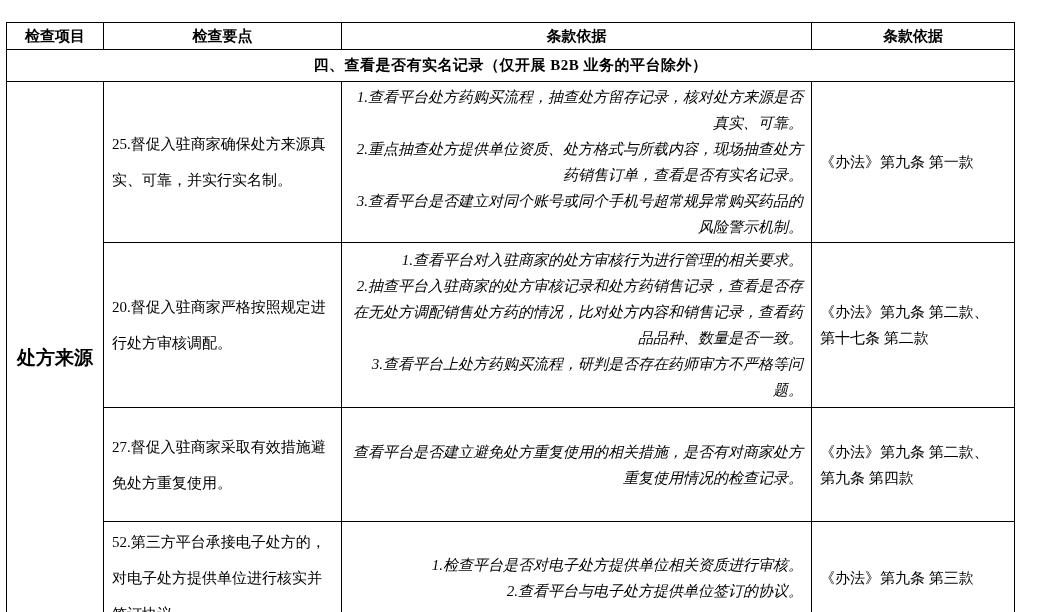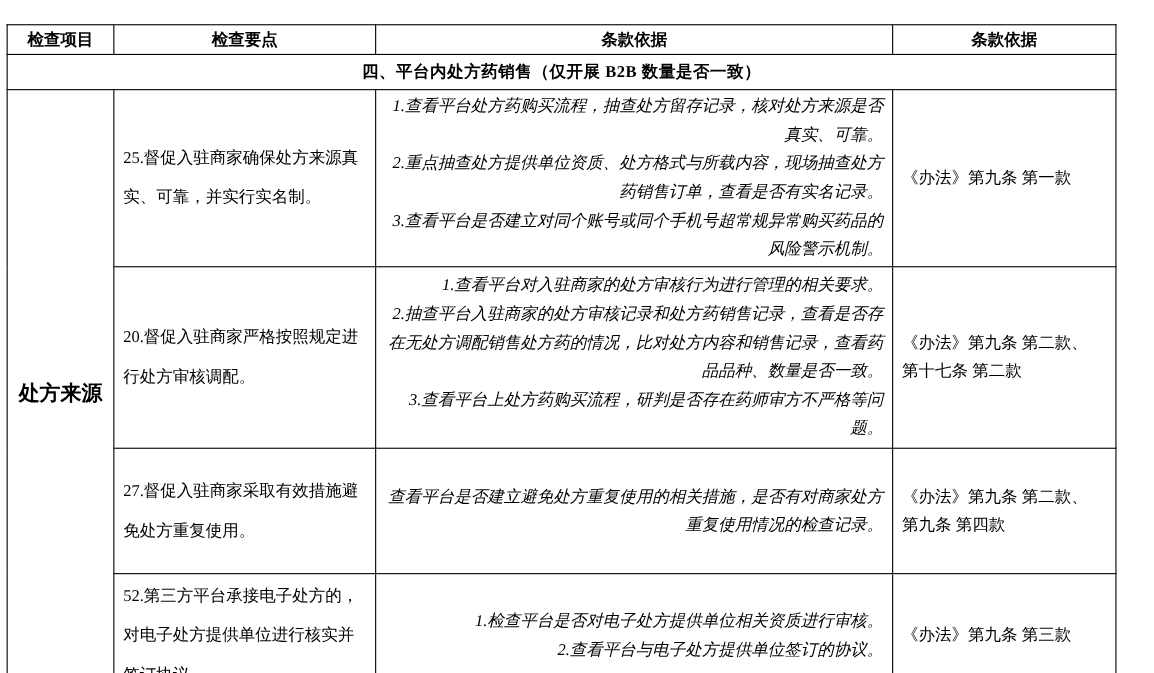--- a/index.html
+++ b/index.html
@@ -92,21 +92,21 @@
         <col class="c4">
     </colgroup>
     <tbody>
       <tr class="header-row">
         <th class="col-header">检查项目</th>
         <th class="col-header">检查要点</th>
         <th class="col-header">条款依据</th>
         <th class="col-header">条款依据</th>
       </tr>
       <tr class="section-row">
-        <td class="section-cell" colspan="4">四、平台内处方药销售（仅开展 B2B 数量是否一致）</td>
+        <td class="section-cell" colspan="4">四、查看是否有实名记录（仅开展 B2B 业务的平台除外）</td>
       </tr>
       <tr class="r25">
         <td class="project-cell" rowspan="4">处方来源</td>
         <td class="keypoint-cell">25.督促入驻商家确保处方来源真实、可靠，并实行实名制。</td>
         <td class="content-cell">1.查看平台处方药购买流程，抽查处方留存记录，核对处方来源是否真实、可靠。
 2.重点抽查处方提供单位资质、处方格式与所载内容，现场抽查处方药销售订单，查看是否有实名记录。
 3.查看平台是否建立对同个账号或同个手机号超常规异常购买药品的风险警示机制。</td>
         <td class="basis-cell">《办法》第九条 第一款</td>
       </tr>
       <tr class="r26">

